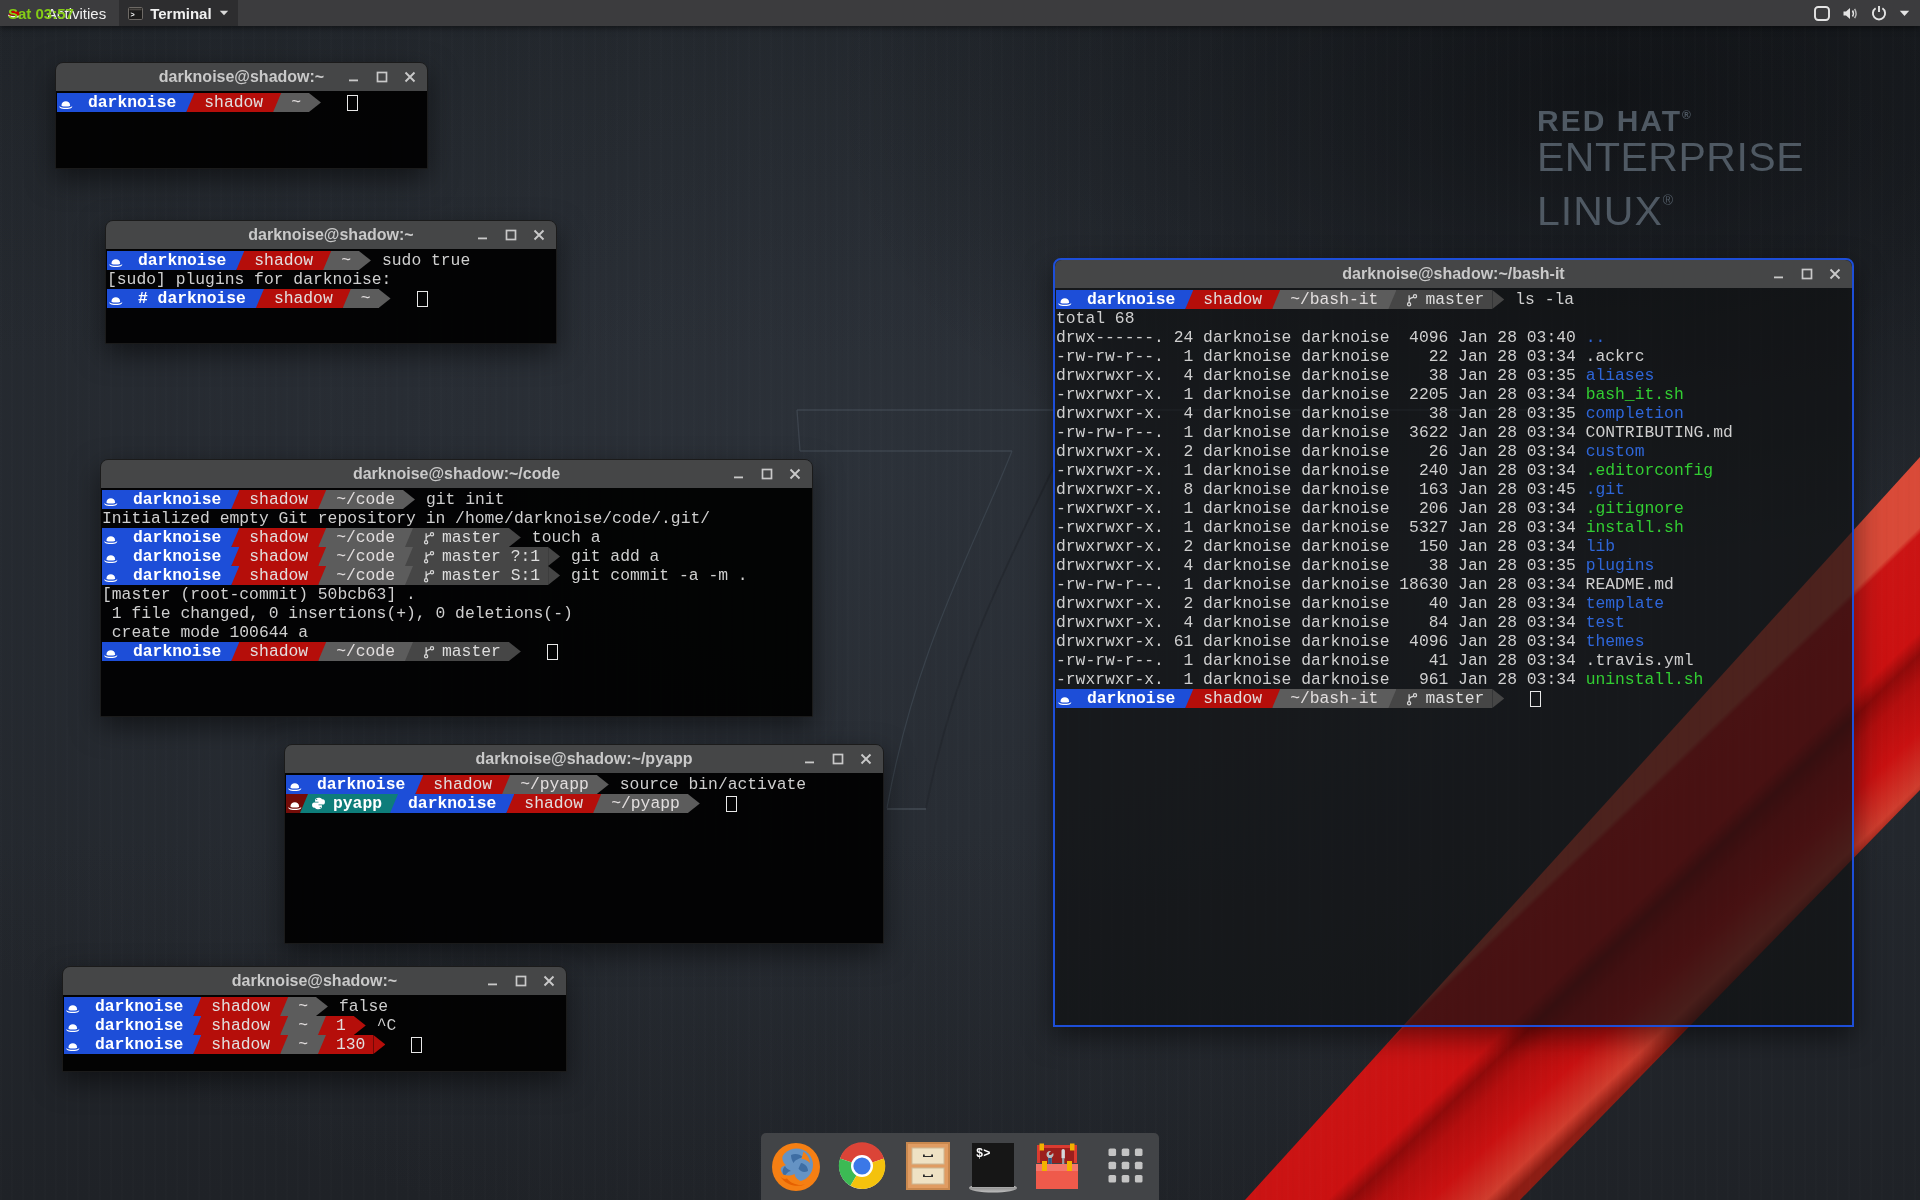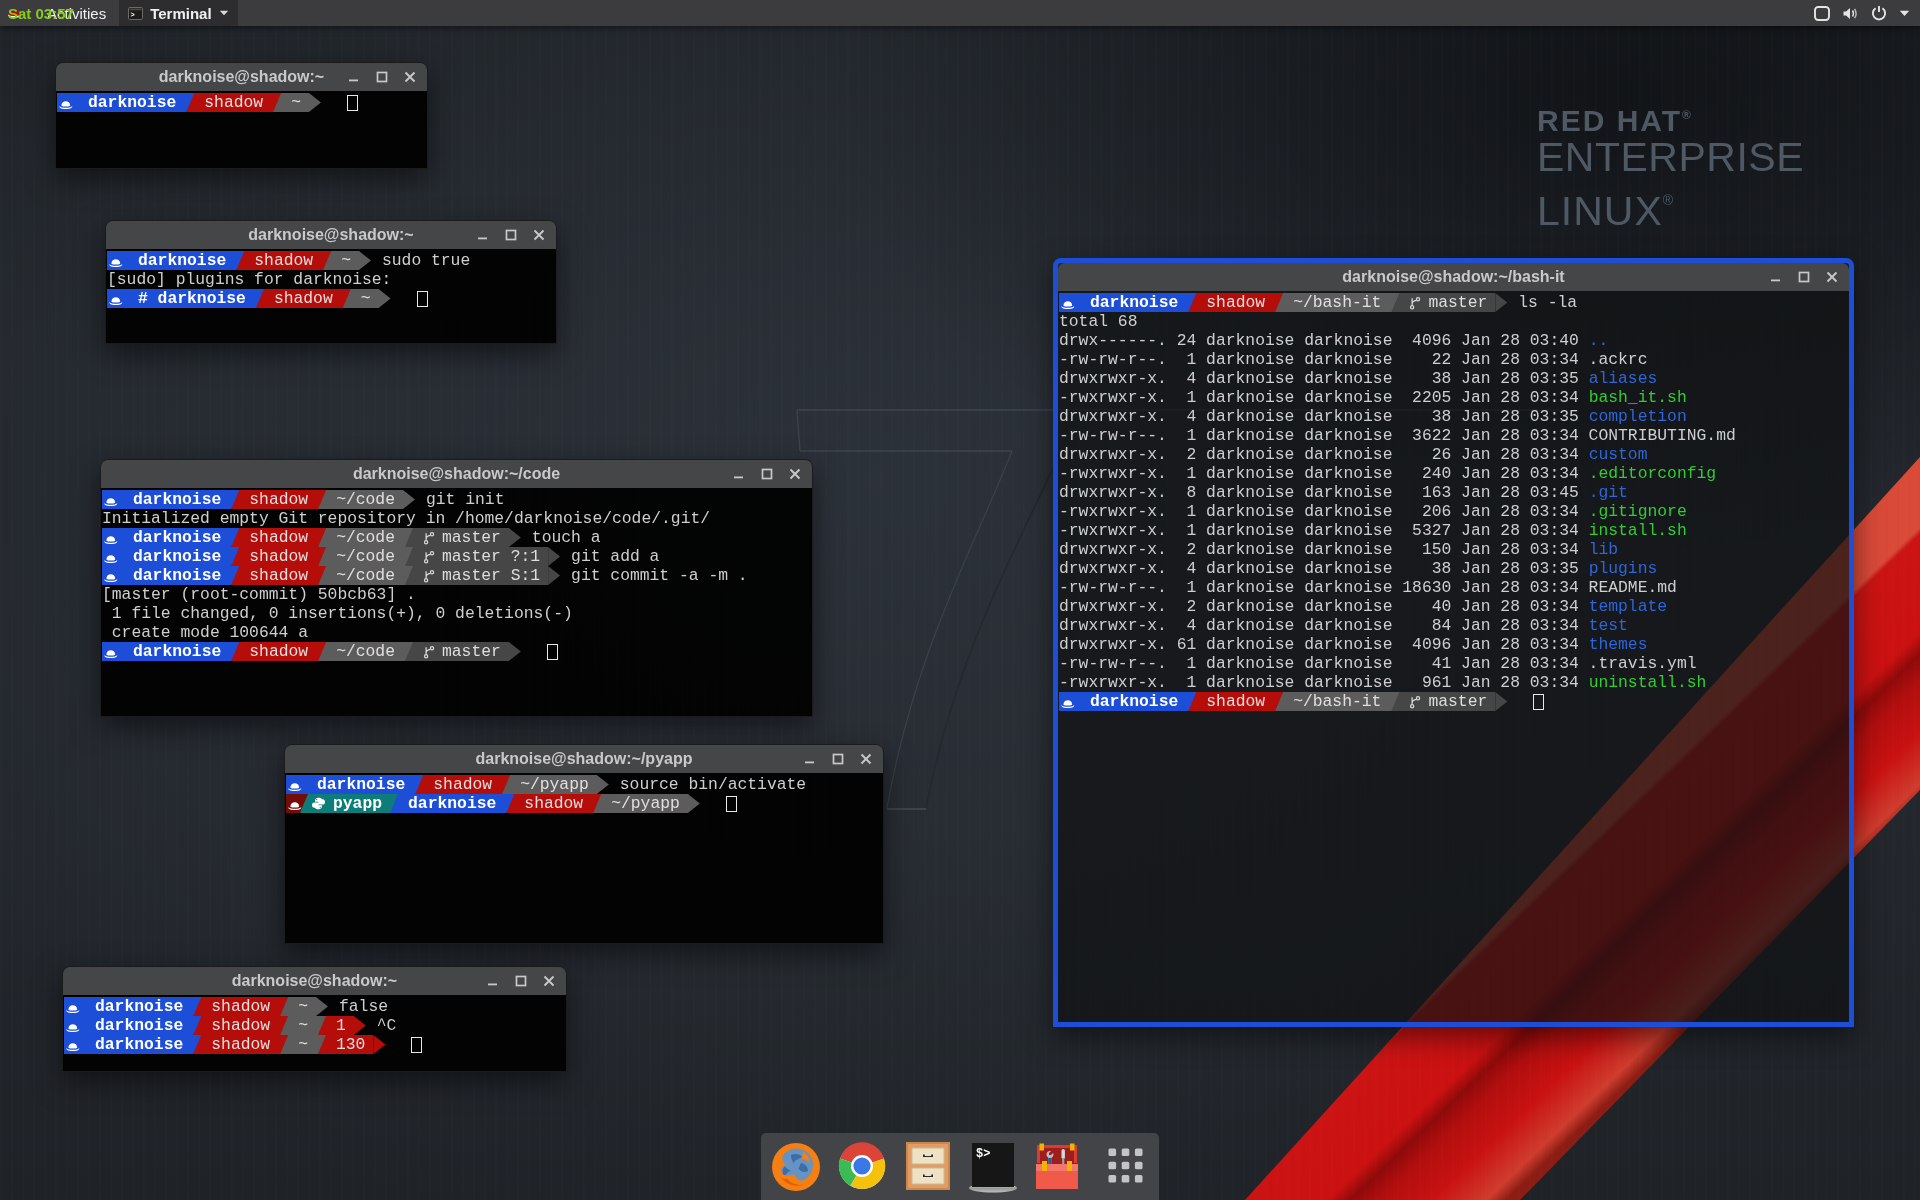--- a/index.html
+++ b/index.html
@@ -13,21 +13,21 @@
 #wsvg{position:absolute;left:0;top:0}
 #rhel{position:absolute;left:1537px;top:99px;color:#4f5963}
 #rhel .l1{font-size:30px;font-weight:bold;letter-spacing:2px;line-height:33px}
 #rhel .reg{font-size:12px;vertical-align:12px;letter-spacing:0}
 #rhel .l2{font-size:41px;line-height:41px;letter-spacing:0.5px}
 #rhel .l3{font-size:41px;line-height:42px;letter-spacing:1px;margin-top:1px}
 #rhel .reg2{font-size:14px;vertical-align:20px}
 
 
 .win{position:absolute;border-radius:8px 8px 0 0;border:1px solid #1b1b1b;box-shadow:0 10px 28px rgba(0,0,0,0.5);background:transparent}
-.win.focus{border:5px solid #1d4ed8}
+.win.focus{border:2px solid #1d4ed8}
 .tb{height:28px;background:#454647;border-radius:7px 7px 0 0;position:relative;display:flex;align-items:center;justify-content:center}
 .tt{font-size:16px;font-weight:bold;color:#c9c9c9}
 .wb{position:absolute;right:11px;top:8px;display:flex;gap:16px;align-items:center}
 .term{position:absolute;left:0;right:0;top:28px;bottom:0;background:rgba(2,2,2,0.96);padding:2px 0 0 2px;font:16.35px/19px "Liberation Mono",monospace;color:#cfcfcf}
 .win.focus .term{background:rgba(16,17,19,0.70)}
 .r{height:19px;white-space:pre}
 .b{color:#2e66d9}.g{color:#32cd32}
 .pr{display:flex;height:19px;position:relative}
 .sg{flex:none;display:flex;align-items:center;height:19px;position:relative;padding:0 18px;color:#e2dede;
  clip-path:polygon(0 0,100% 0,calc(100% - 8px) 100%,0 100%);margin-right:-8px}

